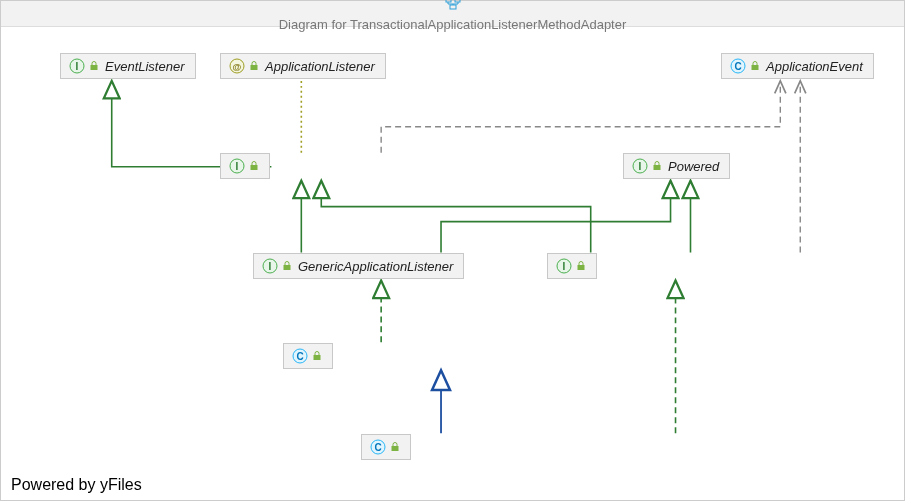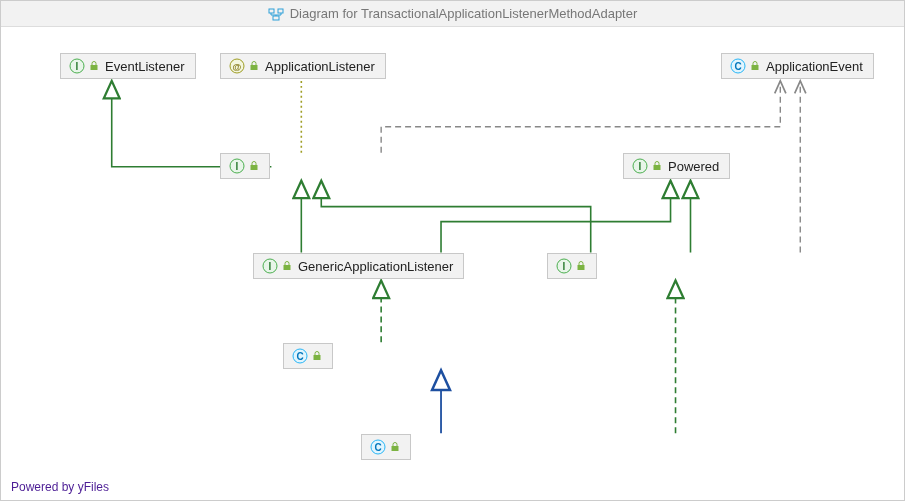--- a/index.html
+++ b/index.html
@@ -20,45 +20,46 @@
   .titlebar {
     height: 26px;
     background: #f2f2f2;
     border-bottom: 1px solid #ddd;
     display: flex;
     align-items: center;
     justify-content: center;
     color: #777;
     font-size: 13px;
     gap: 6px;
+    flex-direction: column;
   }
   .titlebar svg { flex-shrink:0; }
   .canvas {
     position: absolute;
     left: 0; top: 26px; right: 0; bottom: 0;
   }
   .node {
     position: absolute;
     background: #f2f2f2;
     border: 1px solid #c8c8c8;
     display: flex;
     align-items: center;
     padding: 4px 10px 4px 8px;
     gap: 4px;
     white-space: nowrap;
     color: #222;
     z-index: 2;
   }
-  .node .lbl { padding-left: 2px; }
+  .node .lbl { padding-left: 2px; font-style: italic; }
   .footer {
     position: absolute;
     left: 10px;
     bottom: 6px;
-    color: #4c1d95;
-    font-size: 12px;
+    color: #000000;
+    font-size: 16px;
   }
   svg.edges {
     position: absolute;
     left:0; top:0; width:100%; height:100%;
     z-index: 1;
   }
   .ico { width:16px; height:16px; display:inline-flex; align-items:center; justify-content:center; }
   .lock { width:10px; height:10px; display:inline-flex; align-items:center; justify-content:center; }
 </style>
 </head>

